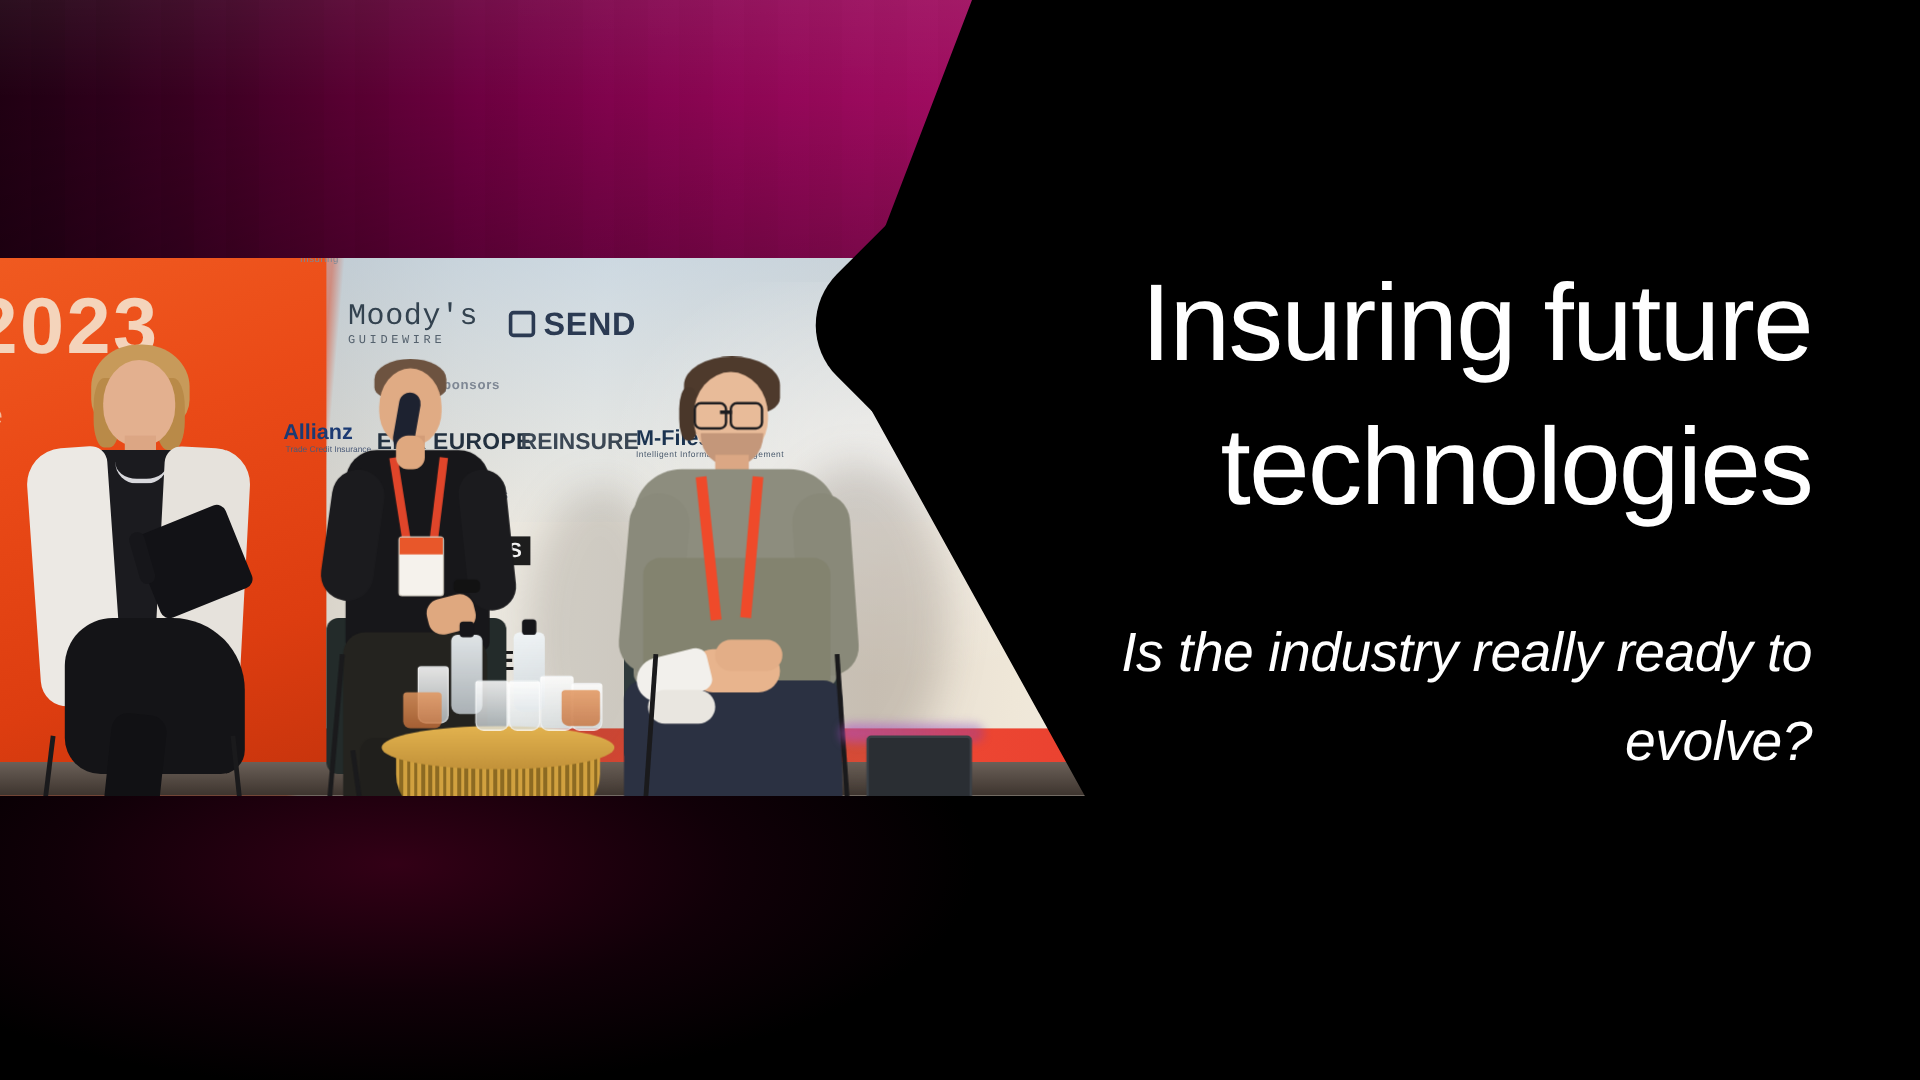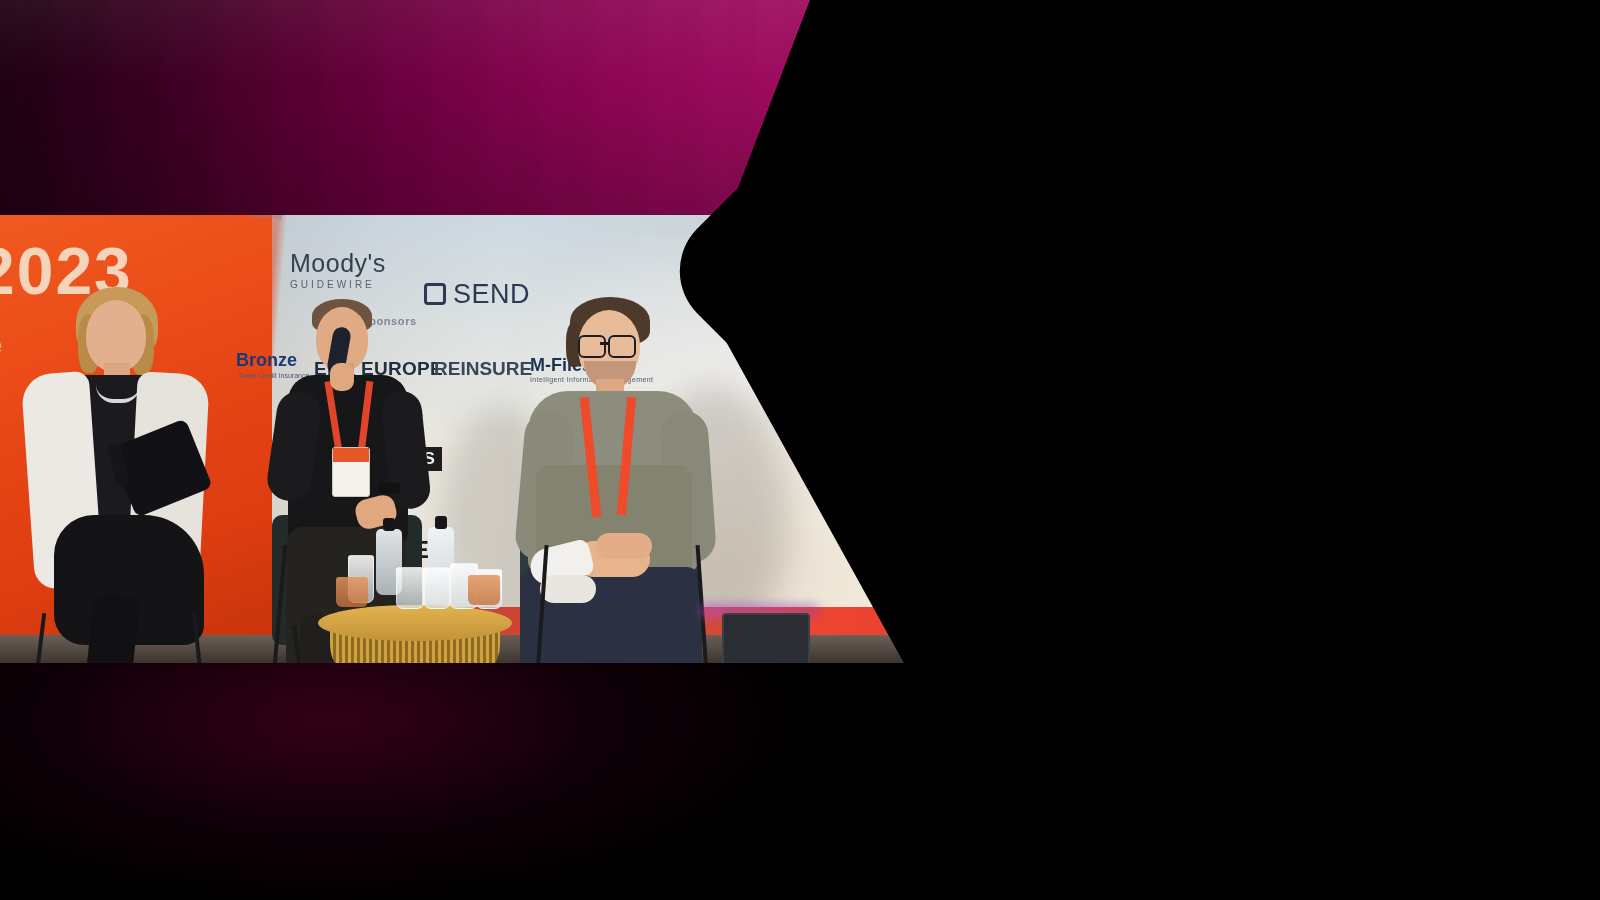--- a/index.html
+++ b/index.html
@@ -113,23 +113,23 @@
   
   .wall-shadow{
     position:absolute;border-radius:50%;
     background:rgba(90,80,72,0.22);
     filter:blur(16px);
   }
 
   
   .sp{position:absolute;filter:blur(0.45px);color:#2d3b4d;white-space:nowrap;}
   .sp-head{color:#7e8794;font-size:11px;letter-spacing:.6px;font-weight:600;}
-  .sp-moody{font-family:Liberation Sans, sans-serif;font-size:25px;color:#33424f;letter-spacing:.5px;}
+  .sp-moody{font-family:Liberation Mono, monospace;font-size:25px;color:#33424f;letter-spacing:.5px;}
   .sp-moody small{display:block;font-size:10px;letter-spacing:3px;margin-top:1px;color:#55626e;}
-  .sp-send{font-size:27px;font-weight:400;color:#2b3a52;letter-spacing:.5px;margin-top:24px;}
+  .sp-send{font-size:27px;font-weight:700;color:#2b3a52;letter-spacing:.5px;}
   .sp-ebix{font-size:19px;font-weight:600;color:#22303f;letter-spacing:.3px;}
   .sp-guide{font-size:19px;font-weight:600;color:#3b4754;}
   .sp-mfiles{font-size:18px;font-weight:700;color:#1b3350;}
   .sp-mfiles small{display:block;font-size:7px;font-weight:400;letter-spacing:.4px;color:#4a5a6d;}
   .sp-reinsure{font-size:15px;font-weight:700;color:#b4241f;letter-spacing:.4px;}
   .sp-reinsure small{display:block;font-size:6px;font-weight:400;color:#6d6d6d;letter-spacing:.8px;}
   .sp-rms{font-size:17px;font-weight:700;color:#f2f2f2;background:#1d1d1d;padding:2px 7px;}
   .sp-ne{font-size:23px;font-weight:800;color:#1b1b1b;letter-spacing:-1px;}
   .sp-tiny{font-size:8px;color:#7d8894;letter-spacing:.5px;}
   .sp-logo-mark{
@@ -325,21 +325,21 @@
         <small>GUIDEWIRE</small>
       </div>
 
       <div class="sp sp-send" style="left:424px;top:40px;">
         <span class="sp-logo-mark"></span><span>SEND</span>
       </div>
 
       <div class="sp sp-head" style="left:324px;top:100px;">Silver Sponsors</div>
 
       <div class="sp" style="left:236px;top:135px;font-size:18px;font-weight:600;color:#1b3a73;">
-        <span>Bronze</span>
+        <span>Allianz</span>
       </div>
       <div class="sp" style="left:238px;top:157px;font-size:7px;color:#4a5a78;">Trade Credit Insurance</div>
 
       <div class="sp sp-ebix" style="left:314px;top:143px;">Ebix EUROPE</div>
       <div class="sp sp-guide" style="left:434px;top:143px;">REINSURE</div>
 
       <div class="sp sp-mfiles" style="left:530px;top:140px;">
         <span>M-Files</span>
         <small>Intelligent Information Management</small>
       </div>
@@ -440,15 +440,17 @@
 
       <div class="monitor-glow"></div>
       <div class="monitor"></div>
     </div>
   </div>
 
   <div class="chevron"></div>
   <div class="chevron-nose"></div>
 
   <div class="text-block">
+    <h1 class="title">Insuring future technologies</h1>
+    <p class="subtitle">Is the industry really ready to evolve?</p>
   </div>
 
 </div>
 
 </body></html>

